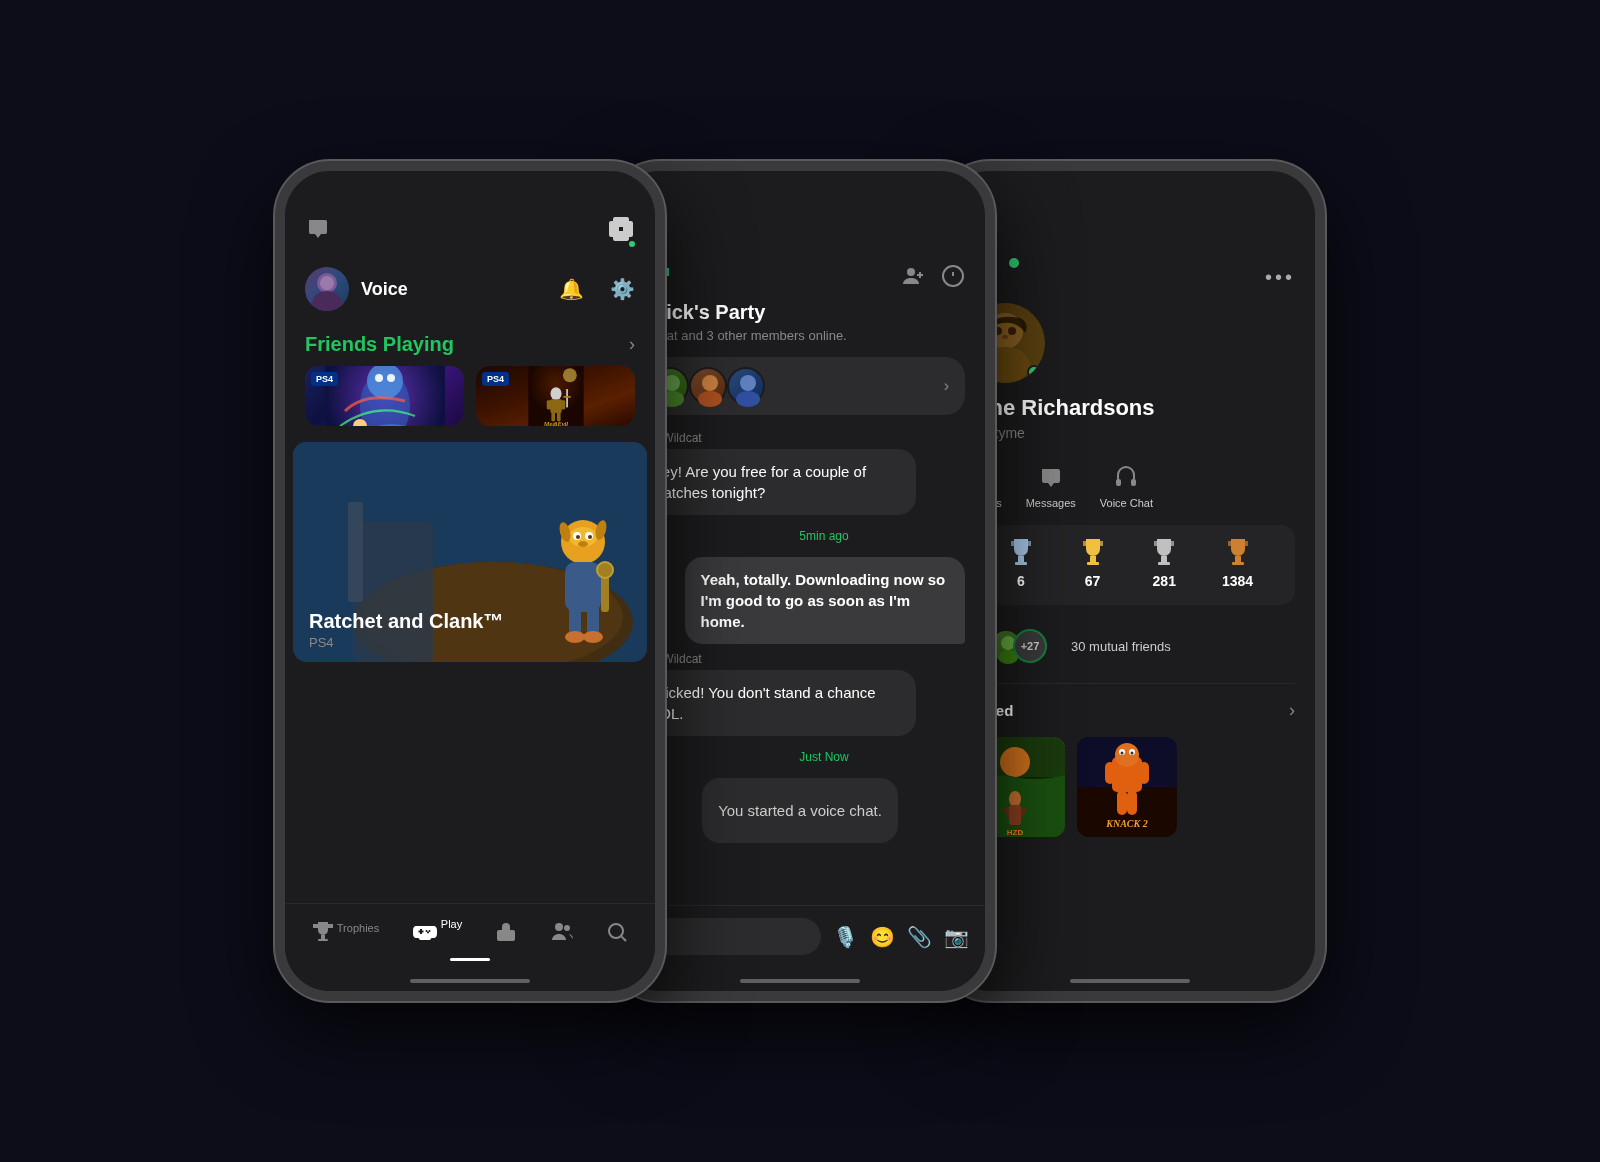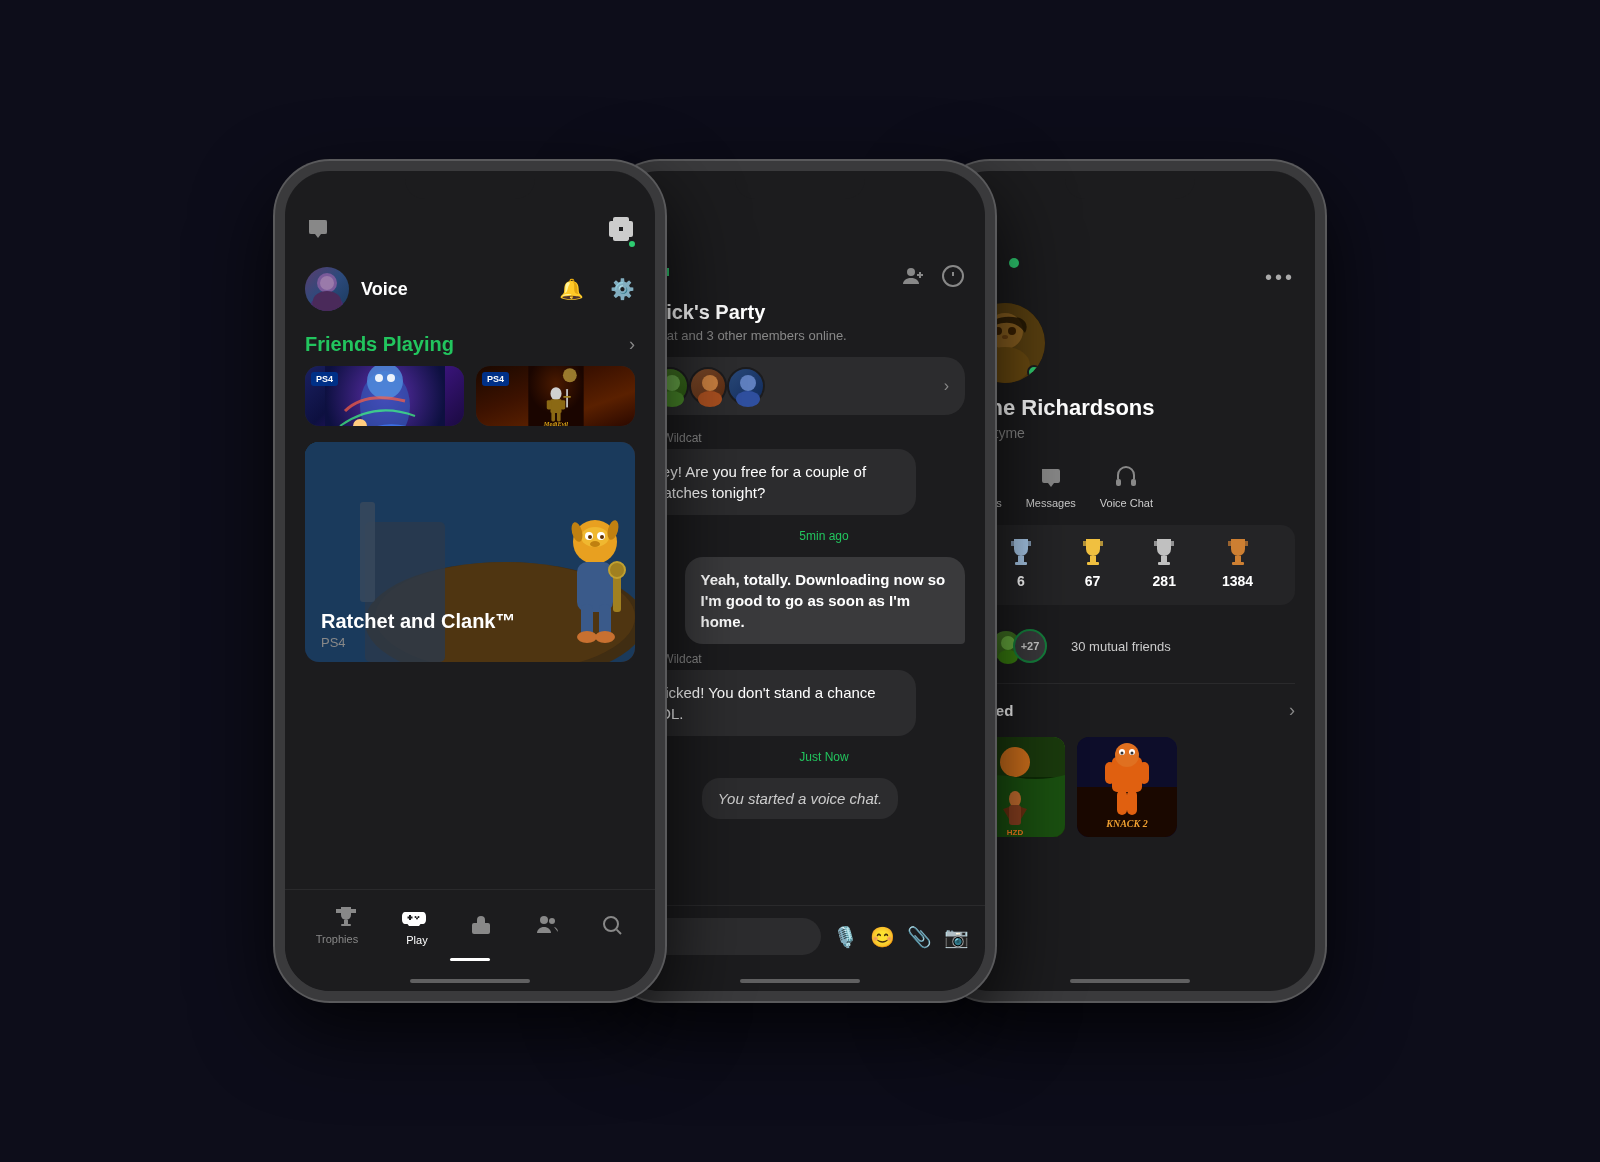--- a/index.html
+++ b/index.html
@@ -244,22 +244,22 @@
     .nav-icons-row {
       display: flex;
       justify-content: space-around;
       align-items: center;
       width: 100%;
       padding: 0 10px;
     }
 
     .nav-icon {
       display: flex;
-      flex-direction: column;
-      align-items: flex-end;
+      flex-direction: row;
+      align-items: flex-start;
       gap: 2px;
       color: #888;
       font-size: 22px;
       padding: 4px 10px;
       cursor: pointer;
     }
 
     .nav-icon.active {
       color: #fff;
     }
@@ -365,26 +365,25 @@
     }
 
     .chat-message-group {
       display: flex;
       flex-direction: column;
     }
 
     .system-message {
       background: #2c2c2e;
       border-radius: 18px;
-      padding: 12px 16px;
+      padding: 24px 16px;
       color: #ccc;
       font-size: 15px;
       max-width: 85%;
       align-self: center;
-      font-style: italic;
     }
 
     .chat-input-bar {
       position: absolute;
       bottom: 0;
       left: 0;
       right: 0;
       background: #1c1c1e;
       border-top: 1px solid #2a2a2c;
       padding: 12px 16px 36px;
@@ -771,21 +770,21 @@
             </svg>
           </div>
           <div class="friend-avatar-row">
             <div class="mini-avatar" style="background: linear-gradient(135deg, #c87030, #8B4513);"></div>
           </div>
           <div class="friend-name">Zuper-Danny2001</div>
         </div>
       </div>
 
 
-      <div style="padding: 0 20px;">
+      <div style="padding: 0 8px;">
         <div class="ratchet-card">
 
           <div class="ratchet-bg"></div>
 
           <svg viewBox="0 0 370 220" width="370" height="220" style="position:absolute;inset:0;">
 
             <rect width="370" height="220" fill="#1a3a5c"></rect>
 
             <ellipse cx="200" cy="180" rx="140" ry="60" fill="#4a2a00" opacity="0.8"></ellipse>
             <ellipse cx="200" cy="175" rx="130" ry="55" fill="#5a3a10" opacity="0.6"></ellipse>

